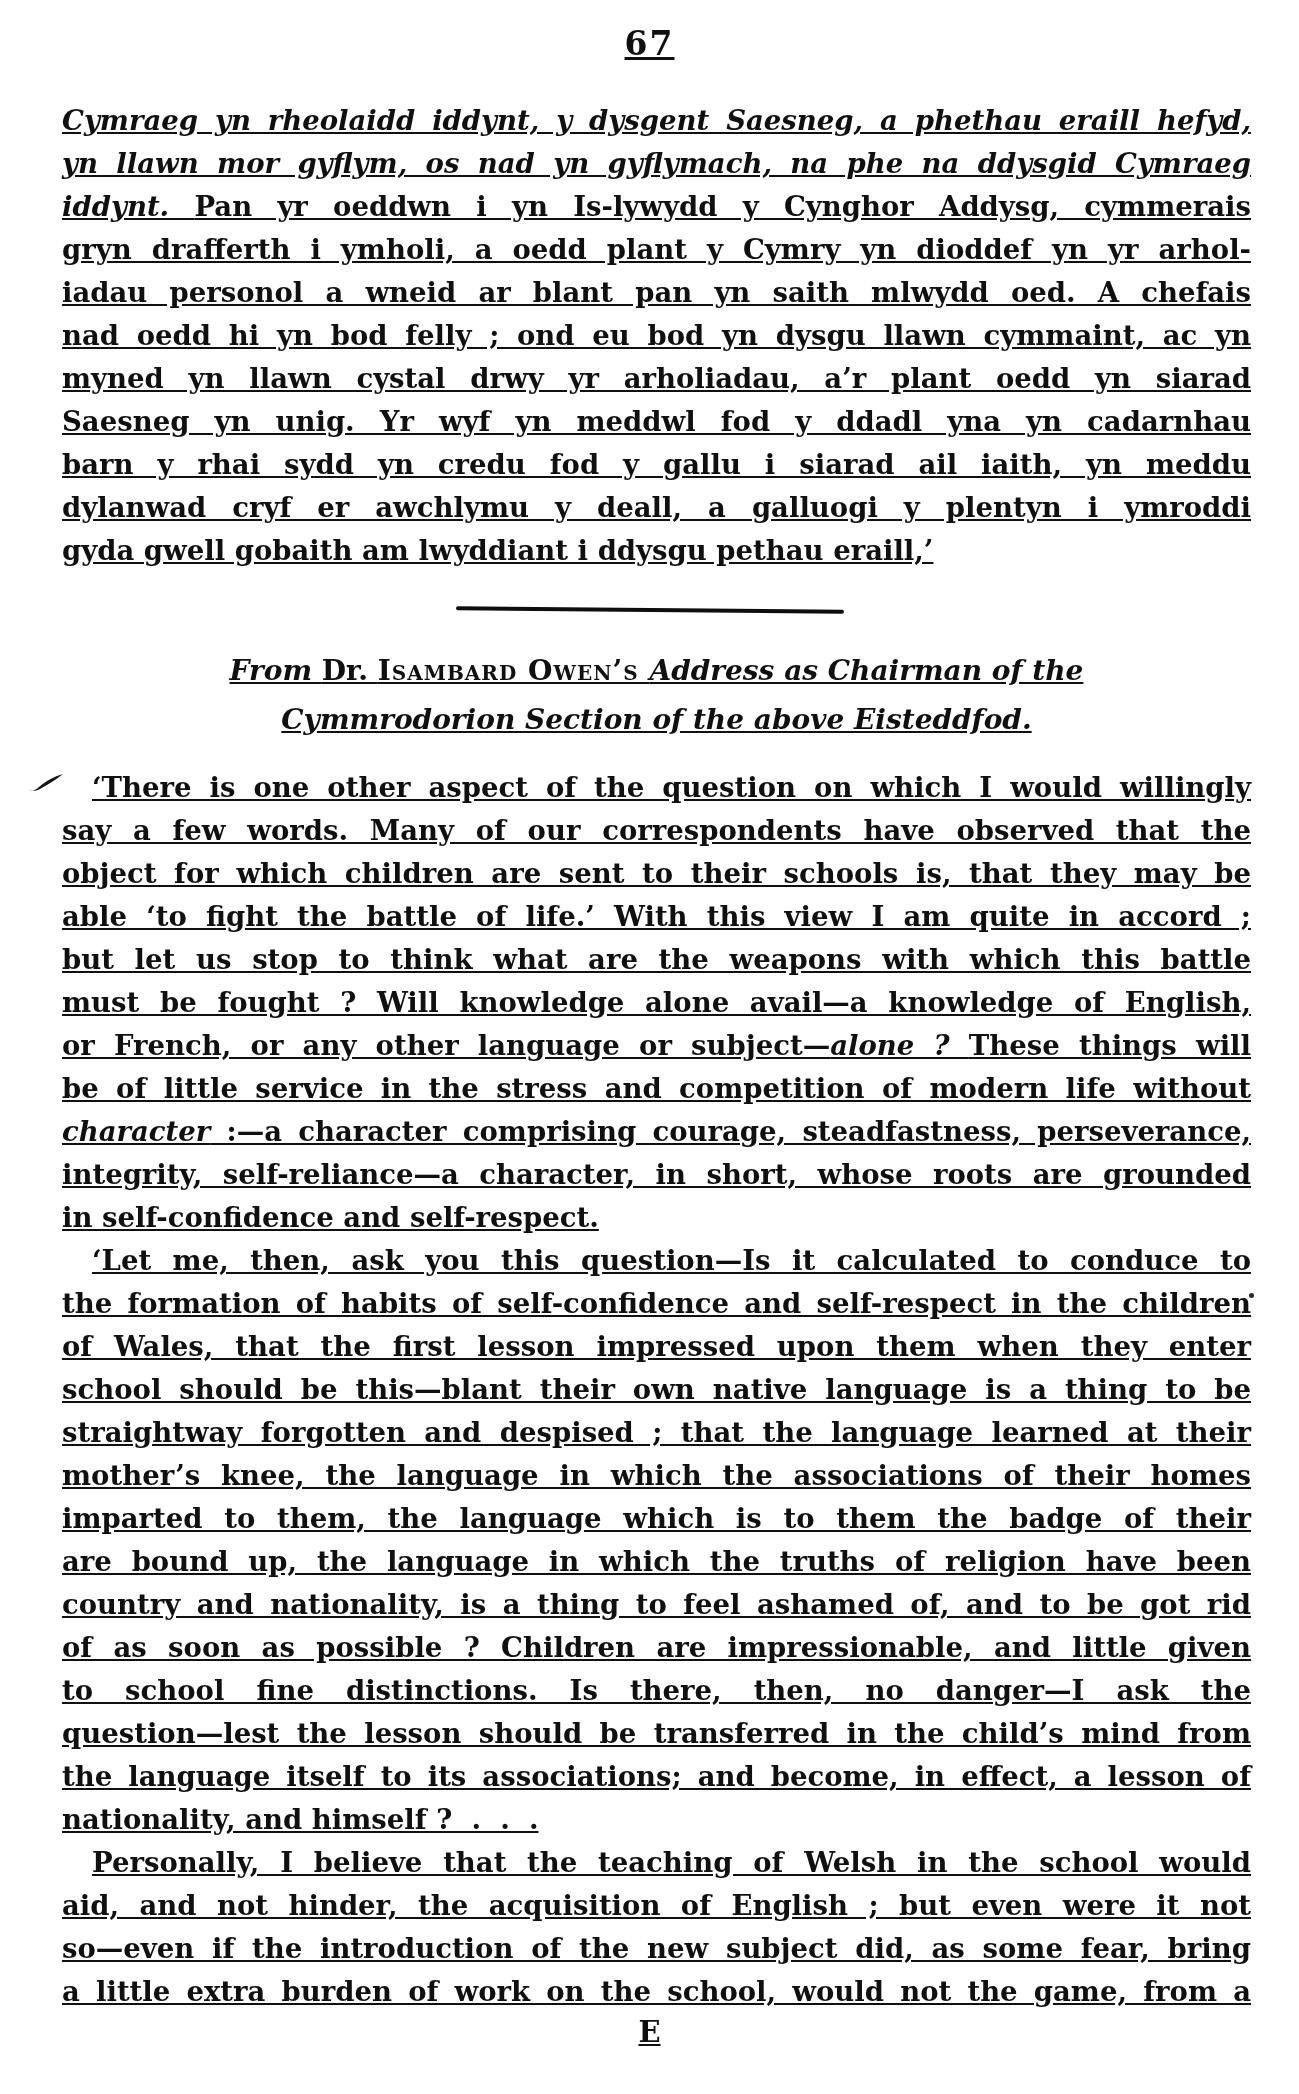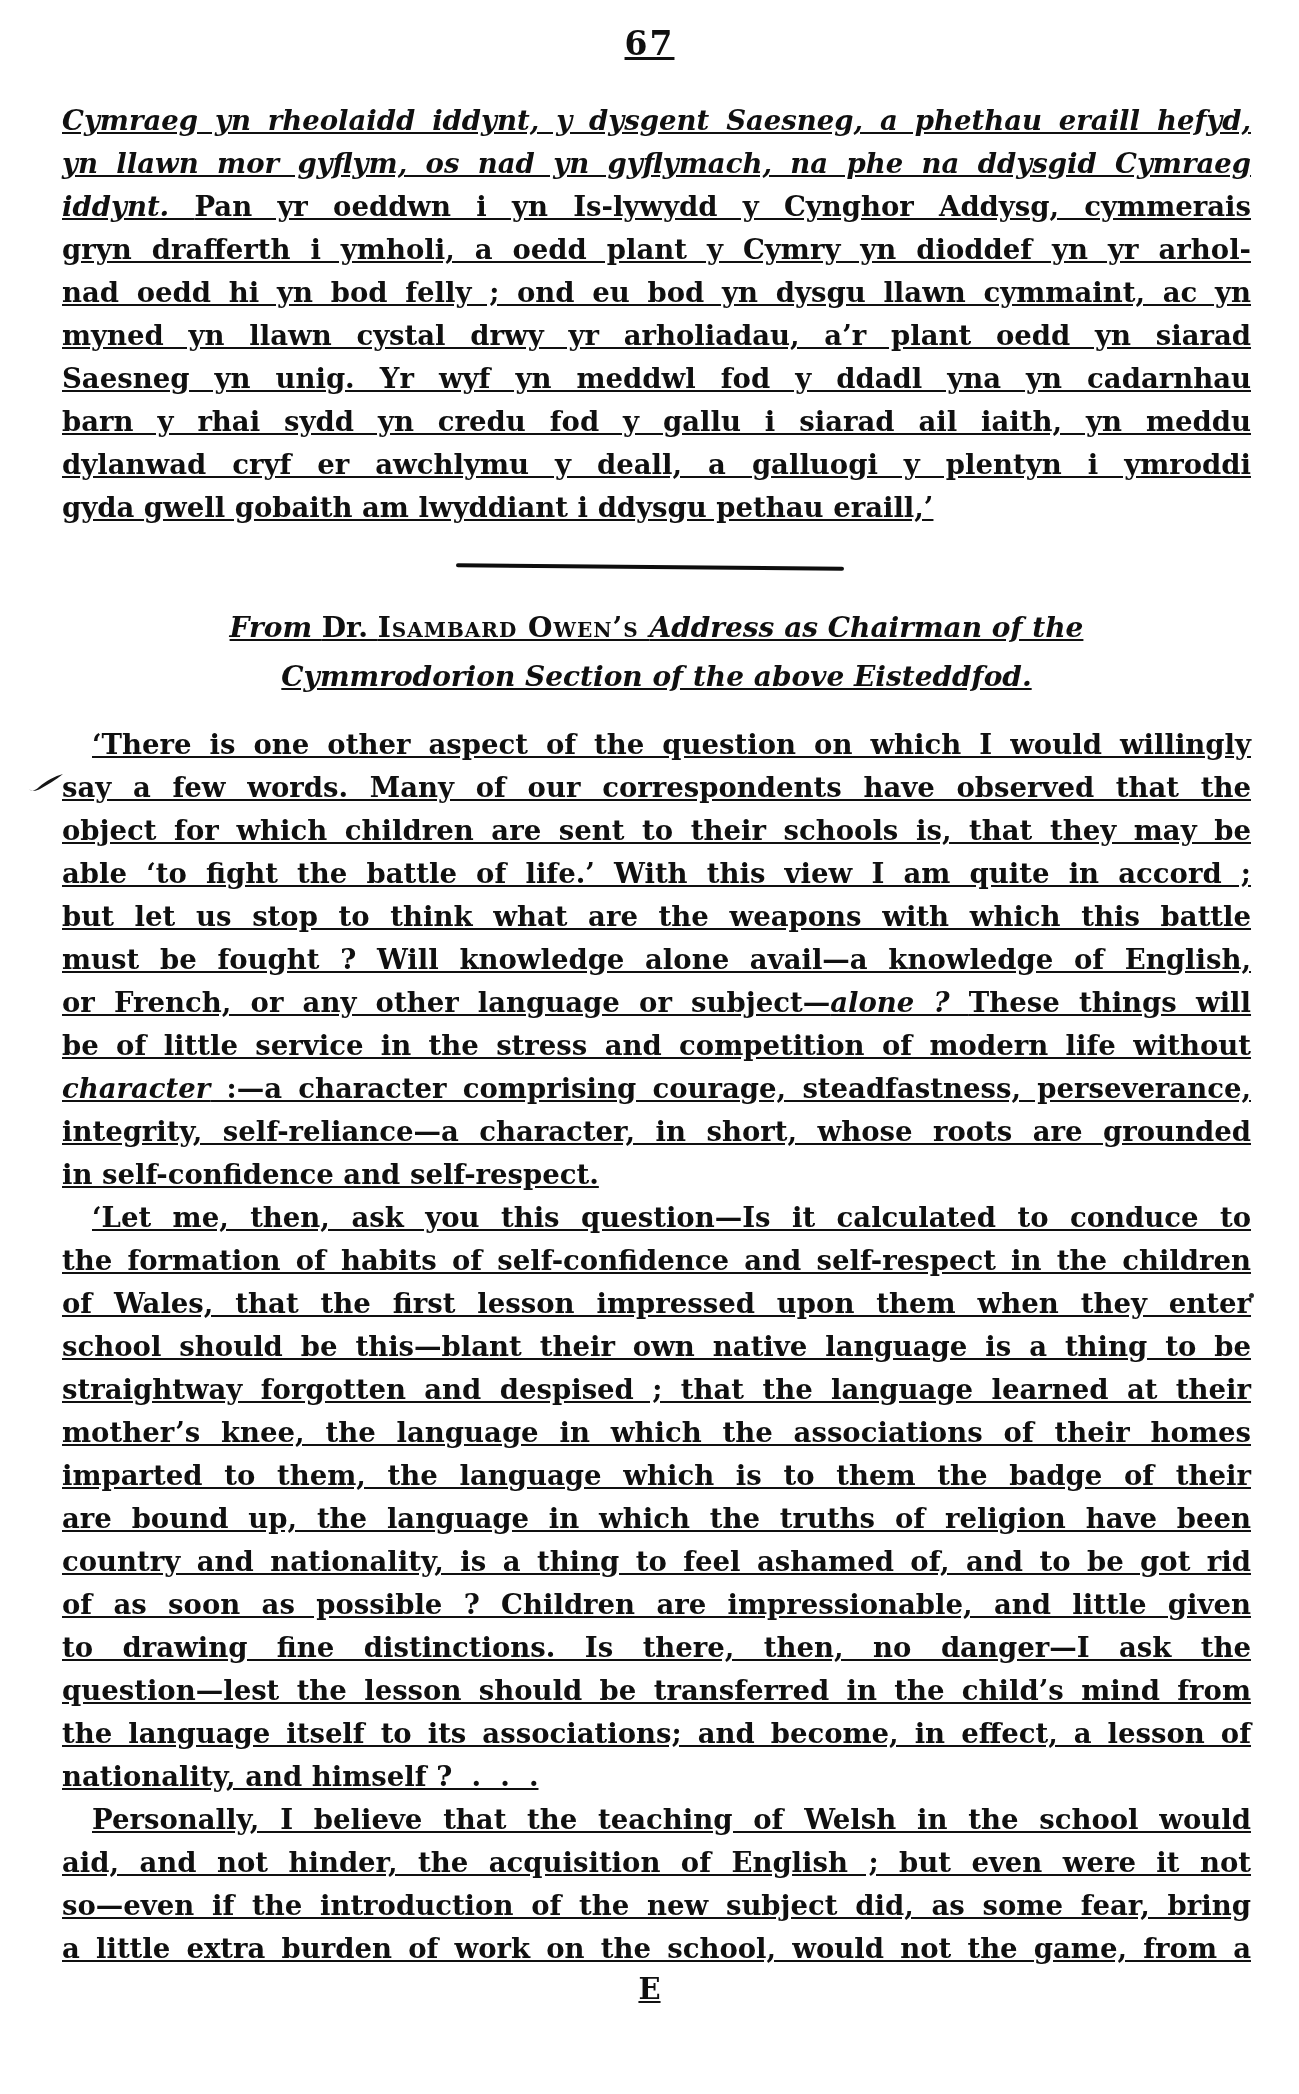--- a/index.html
+++ b/index.html
@@ -67,20 +67,21 @@
 
 <div class="page">
 
   <div class="page-number">67</div>
 
   <div class="block welsh para">
       <div class="line"><span class="i">Cymraeg yn rheolaidd iddynt, y dysgent Saesneg, a phethau eraill hefyd,</span></div>
       <div class="line"><span class="i">yn llawn mor gyflym, os nad yn gyflymach, na phe na ddysgid Cymraeg</span></div>
       <div class="line"><span class="i">iddynt. </span><span class="r">Pan yr oeddwn i yn Is-lywydd y Cynghor Addysg, cymmerais</span></div>
       <div class="line"><span class="r">gryn drafferth i ymholi, a oedd plant y Cymry yn dioddef yn yr arhol-</span></div>
+      <div class="line"><span class="r">iadau personol a wneid ar blant pan yn saith mlwydd oed. A chefais</span></div>
       <div class="line"><span class="r">nad oedd hi yn bod felly ; ond eu bod yn dysgu llawn cymmaint, ac yn</span></div>
       <div class="line"><span class="r">myned yn llawn cystal drwy yr arholiadau, a’r plant oedd yn siarad</span></div>
       <div class="line"><span class="r">Saesneg yn unig. Yr wyf yn meddwl fod y ddadl yna yn cadarnhau</span></div>
       <div class="line"><span class="r">barn y rhai sydd yn credu fod y gallu i siarad ail iaith, yn meddu</span></div>
       <div class="line"><span class="r">dylanwad cryf er awchlymu y deall, a galluogi y plentyn i ymroddi</span></div>
       <div class="line end"><span class="r">gyda gwell gobaith am lwyddiant i ddysgu pethau eraill,’</span></div>
     </div>
 
   <div class="divider"></div>
 
@@ -111,21 +112,21 @@
         <div class="line"><span class="r">‘Let me, then, ask you this question—Is it calculated to conduce to</span></div>
         <div class="line"><span class="r">the formation of habits of self-confidence and self-respect in the children</span></div>
         <div class="line"><span class="r">of Wales, that the first lesson impressed upon them when they enter</span></div>
         <div class="line"><span class="r">school should be this—blant their own native language is a thing to be</span></div>
         <div class="line"><span class="r">straightway forgotten and despised ; that the language learned at their</span></div>
         <div class="line"><span class="r">mother’s knee, the language in which the associations of their homes</span></div>
         <div class="line"><span class="r">imparted to them, the language which is to them the badge of their</span></div>
         <div class="line"><span class="r">are bound up, the language in which the truths of religion have been</span></div>
         <div class="line"><span class="r">country and nationality, is a thing to feel ashamed of, and to be got rid</span></div>
         <div class="line"><span class="r">of as soon as possible ? Children are impressionable, and little given</span></div>
-        <div class="line"><span class="r">to drawing fine distinctions. Is there, then, no danger—I ask the</span></div>
+        <div class="line"><span class="r">to school fine distinctions. Is there, then, no danger—I ask the</span></div>
         <div class="line"><span class="r">question—lest the lesson should be transferred in the child’s mind from</span></div>
         <div class="line"><span class="r">the language itself to its associations; and become, in effect, a lesson of</span></div>
         <div class="line end"><span class="r">nationality, and himself ?&nbsp;&nbsp;.&nbsp;&nbsp;.&nbsp;&nbsp;.</span></div>
       </div>
     <div class="para indent">
         <div class="line"><span class="r">Personally, I believe that the teaching of Welsh in the school would</span></div>
         <div class="line"><span class="r">aid, and not hinder, the acquisition of English ; but even were it not</span></div>
         <div class="line"><span class="r">so—even if the introduction of the new subject did, as some fear, bring</span></div>
         <div class="line"><span class="r">a little extra burden of work on the school, would not the game, from a</span></div>
       </div>

